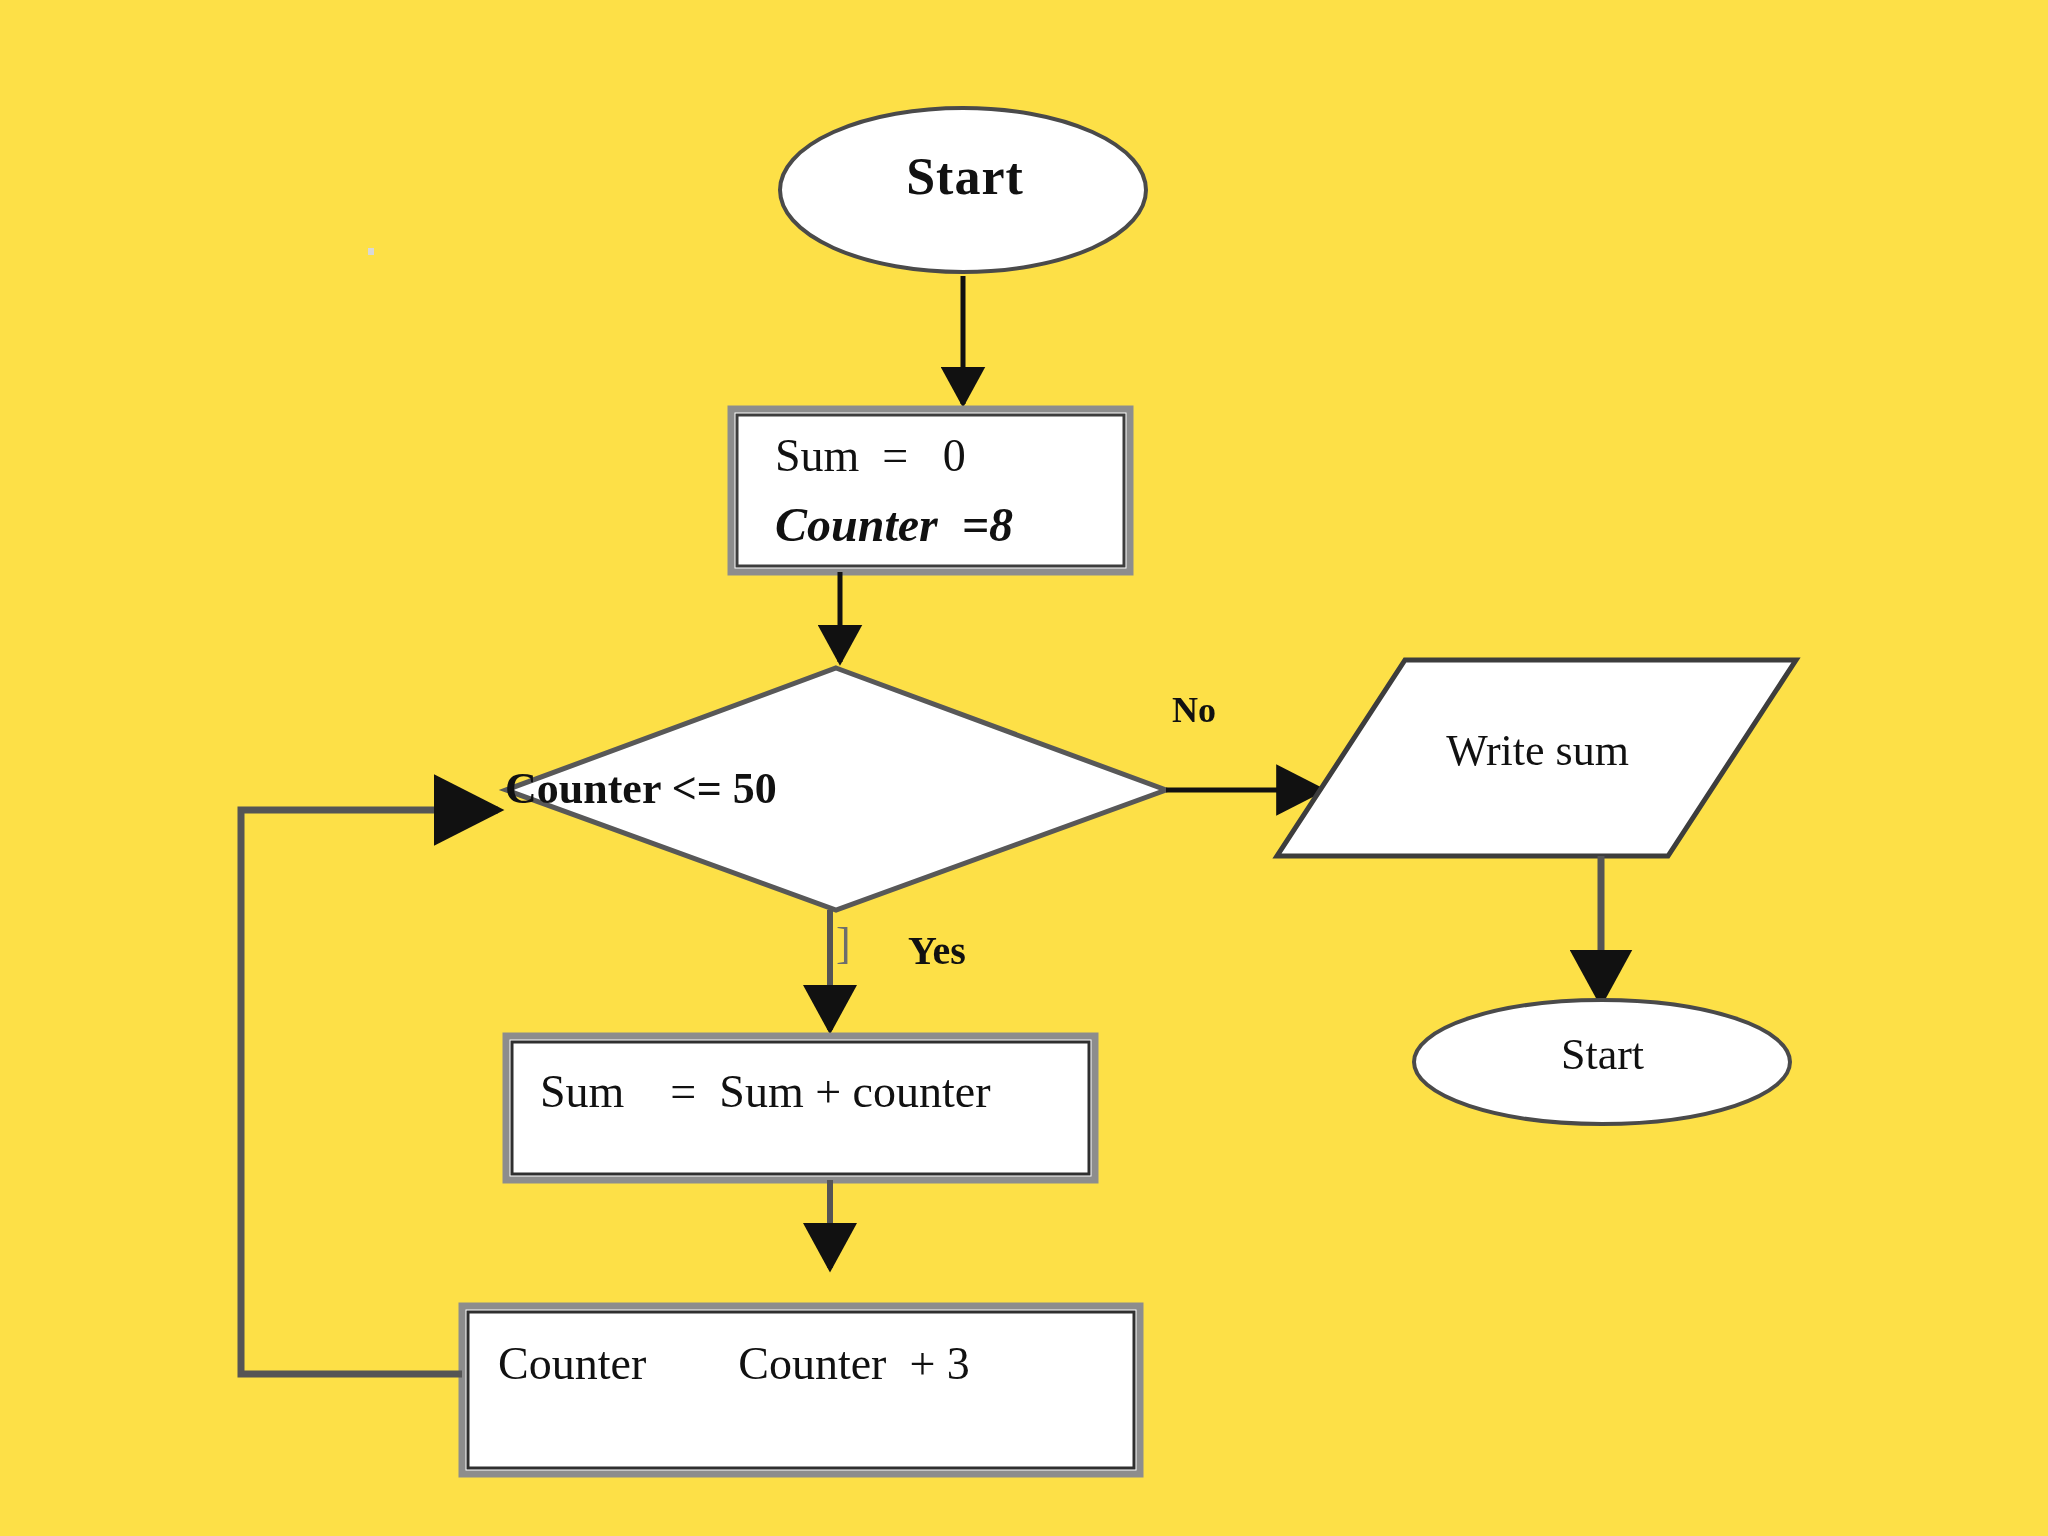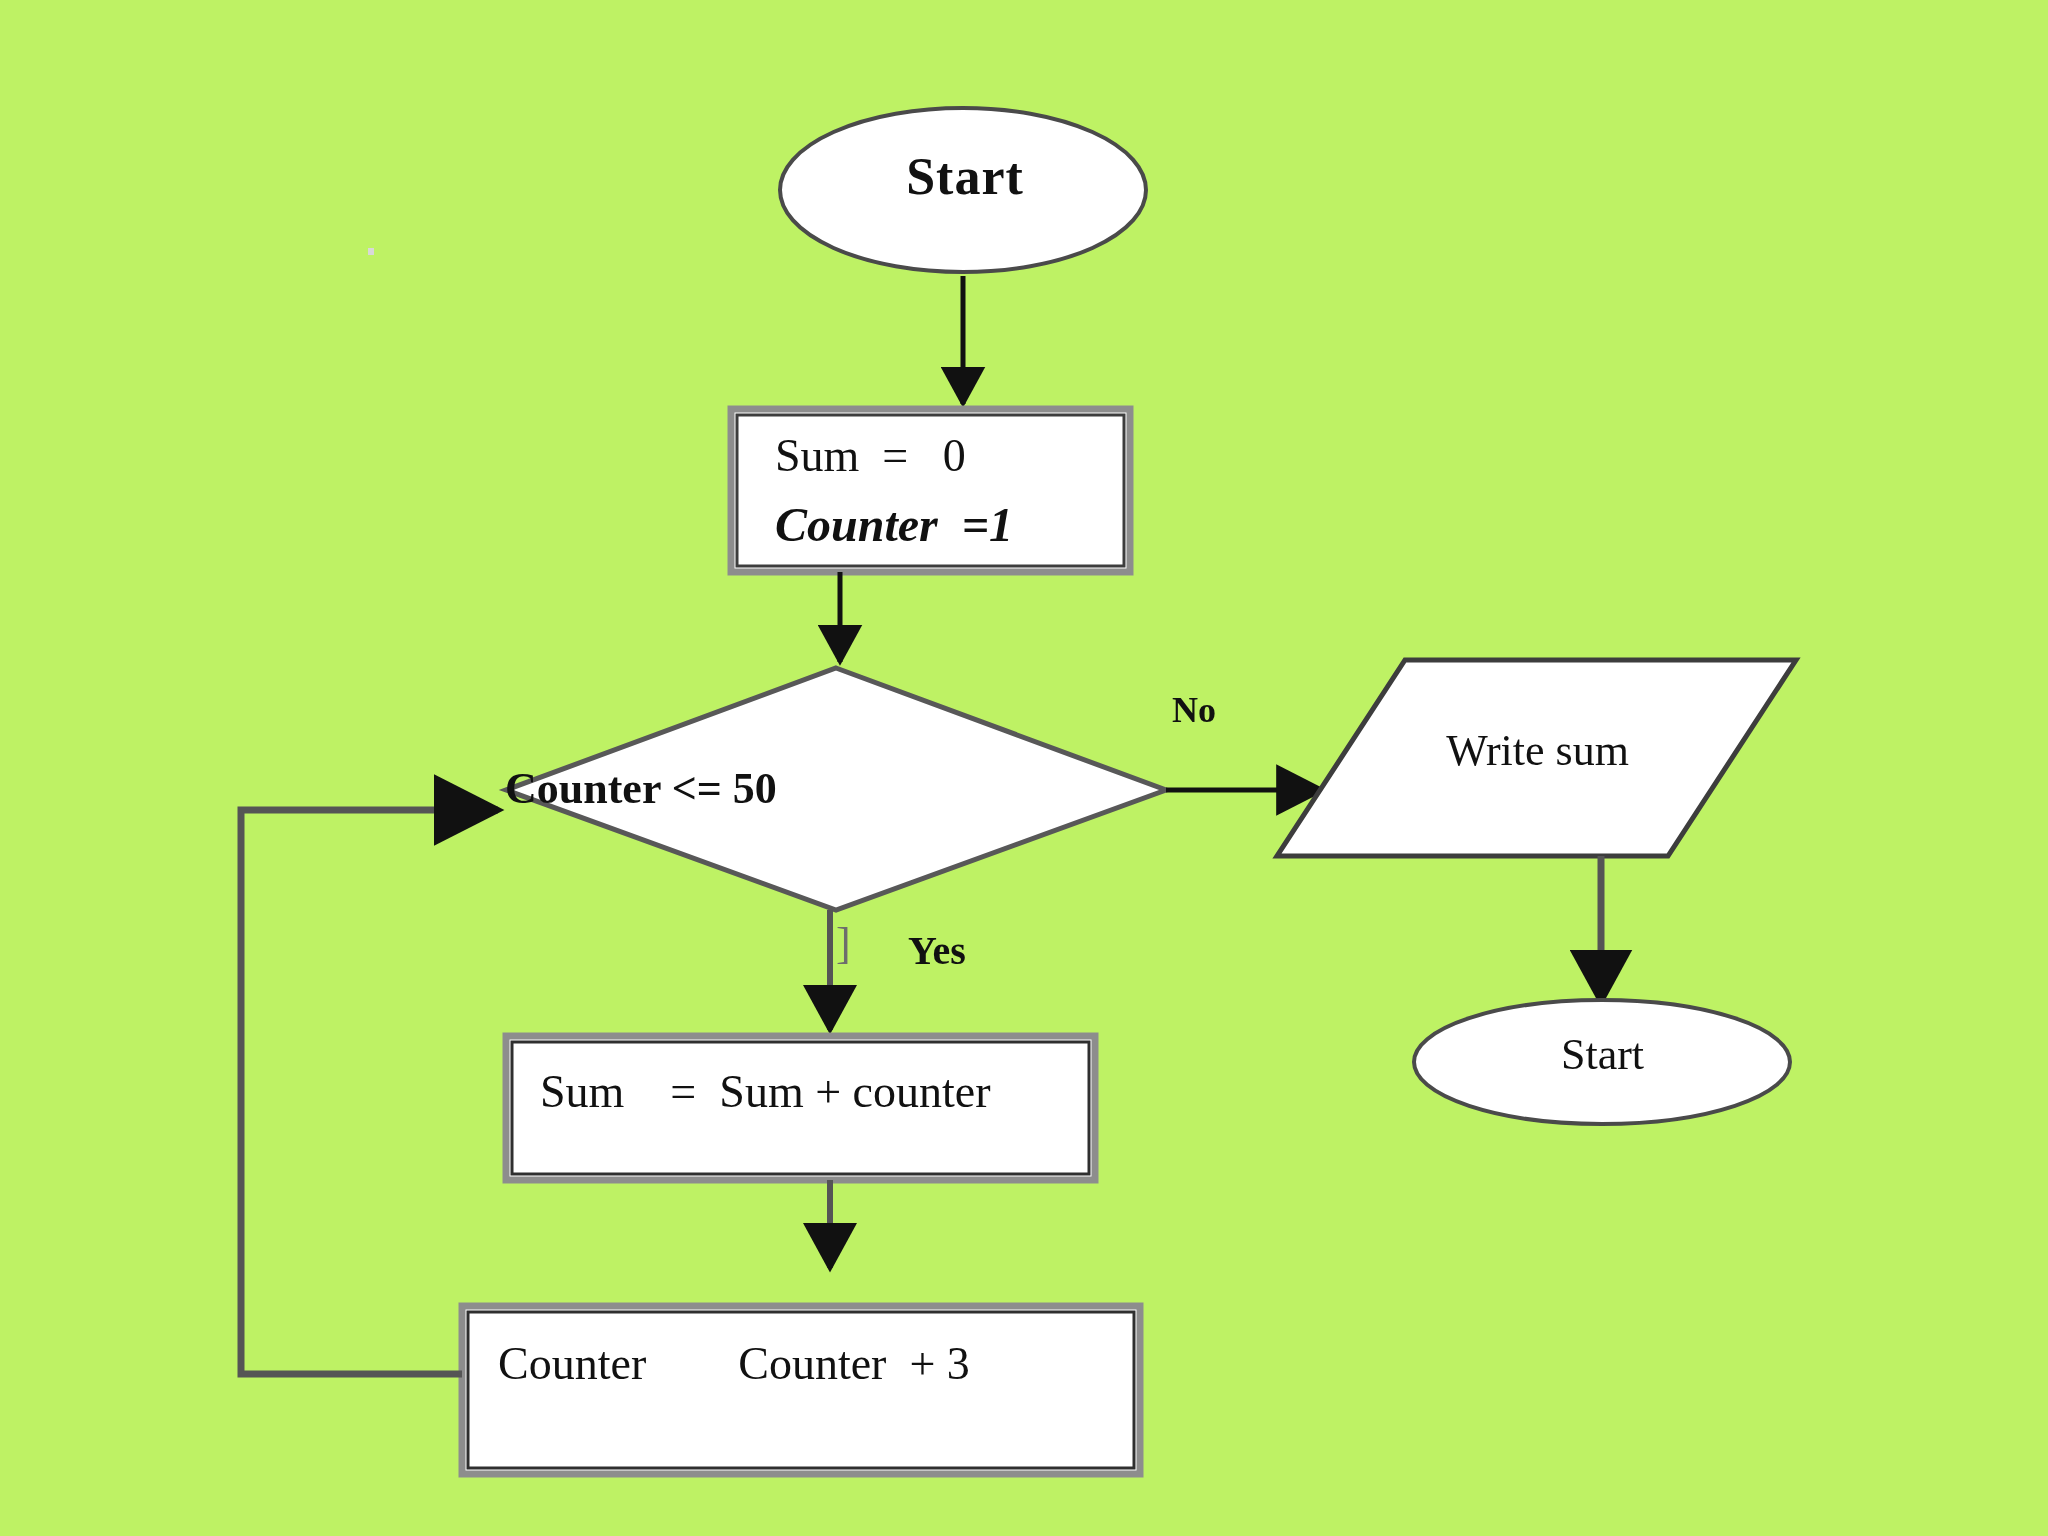--- a/index.html
+++ b/index.html
@@ -4,21 +4,21 @@
 <style>
   html, body {
     margin: 0;
     padding: 0;
     background: #ffffff;
   }
   #canvas {
     position: relative;
     width: 2048px;
     height: 1536px;
-    background: #bef264;
+    background: #fde047;
     overflow: hidden;
     font-family: "Liberation Serif", "DejaVu Serif", serif;
   }
   #flow-svg {
     position: absolute;
     left: 0;
     top: 0;
     width: 2048px;
     height: 1536px;
   }
@@ -143,21 +143,21 @@
 
     <rect x="462" y="1306" width="678" height="168" fill="#ffffff" stroke="#8d8d8d" stroke-width="7"></rect>
     <rect x="468" y="1312" width="666" height="156" fill="none" stroke="#2f2f2f" stroke-width="3"></rect>
 
     <path d="M 462 1374 L 241 1374 L 241 810 L 498 810" fill="none" stroke="#555555" stroke-width="7" marker-end="url(#arrow-solid)"></path>
   </svg>
 
   <div class="lbl lbl-start">Start</div>
 
   <div class="lbl lbl-init-1">Sum  =   0</div>
-  <div class="lbl lbl-init-2">Counter  =1</div>
+  <div class="lbl lbl-init-2">Counter  =8</div>
 
   <div class="lbl lbl-decision">Counter &lt;= 50</div>
 
   <div class="lbl lbl-no">No</div>
   <div class="lbl lbl-yes">Yes</div>
 
   <div class="artifact-glyph">]</div>
 
   <div class="lbl lbl-sum">Sum    =  Sum + counter</div>
 

